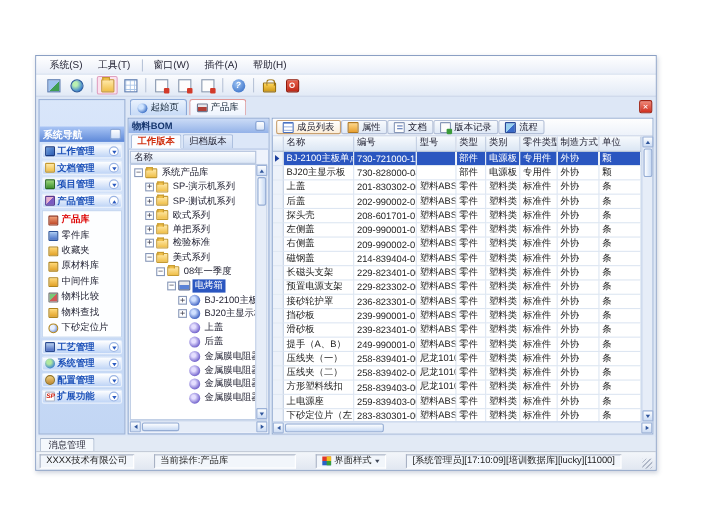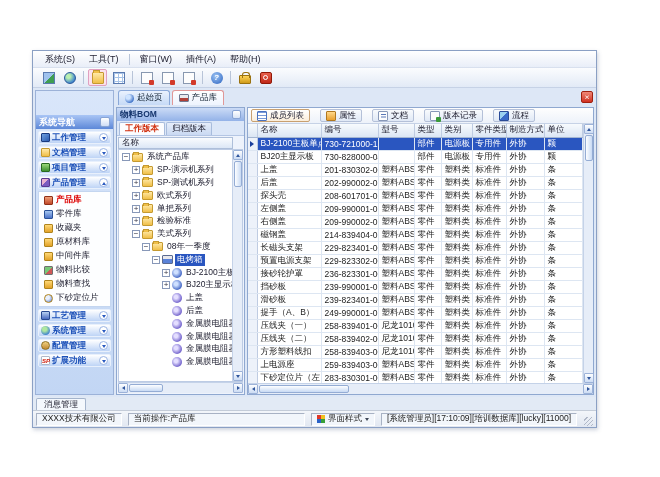--- a/index.html
+++ b/index.html
@@ -145,21 +145,21 @@
   .sbtn.left::after { left:3px; top:2px; border-top:2.5px solid transparent; border-bottom:2.5px solid transparent; border-right:3.5px solid #30569c; }
   .sbtn.right::after{ left:3px; top:2px; border-top:2.5px solid transparent; border-bottom:2.5px solid transparent; border-left:3.5px solid #30569c; }
   .vthumb { width:8px; height:26px; margin-top:1px; background:linear-gradient(90deg,#fdfeff,#c8daf4);
     border:1px solid #94acd4; border-radius:2px; }
   .hthumb { height:8px; width:34px; margin-left:1px; background:linear-gradient(#fdfeff,#c8daf4);
     border:1px solid #94acd4; border-radius:2px; }
   .mt-auto { margin-top:auto; } .ml-auto { margin-left:auto; }
 
   
   .detail { flex:1; min-width:0; display:flex; flex-direction:column; border:1px solid #8fa8d0; background:#fff; }
-  .dtl-tabs { height:16px; flex:none; display:flex; align-items:center; gap:10px; padding:1px 3px;
+  .dtl-tabs { height:16px; flex:none; display:flex; align-items:center; gap:0; padding:1px 3px;
     background:linear-gradient(#fefefe,#edf2fa); border-bottom:1px solid #c6d2e6; }
   .dtab2 { height:13px; display:flex; align-items:center; padding:0 5px; font-size:8.5px;
     border:1px solid #b4c0d8; border-radius:2px; background:linear-gradient(#f8fafd,#e0e9f6); color:#223; white-space:nowrap; }
   .dtab2.selected { background:linear-gradient(#ffffff,#fbeeda); border-color:#c8a070; }
   .dtli { width:10px; height:10px; flex:none; margin-right:3px; position:relative; border-radius:1px; }
   .dtli-list { background:#fff; border:1px solid #4a72c0;
     background-image:linear-gradient(#7a9ad8 1px,transparent 1px); background-size:100% 3px; }
   .dtli-props { background:linear-gradient(#ffd88a,#e8a030); border:1px solid #b07820; }
   .dtli-doc { background:#fdfdfd; border:1px solid #8898b8; }
   .dtli-doc::after { content:''; position:absolute; left:1.5px; top:2px; width:5px; height:1px;
@@ -182,21 +182,21 @@
   .grid td.gind { background:#edf2fa; border-right:1px solid #bfcce2; border-bottom:1px solid #dde6f2; padding:0 1px; }
   .grid th.gind { padding:0; }
   tr.gsel td:not(.gind) { background:#2a56c0; color:#fff; }
   tr.gsel td.gind::after { content:''; display:inline-block; margin-left:1px;
     border-left:4px solid #1a3e9c; border-top:3px solid transparent; border-bottom:3px solid transparent; }
 
   
   .bottom-tabs { height:13px; flex:none; display:flex; align-items:flex-end; padding-left:3px; background:#e2eaf5; }
   .msg-tab { height:12px; display:flex; align-items:center; padding:0 7px; font-size:8.5px; color:#223;
     background:#f4f8fd; border:1px solid #a4b4cc; border-bottom:none; border-radius:2px 2px 0 0; }
-  .statusbar { height:17px; flex:none; display:flex; align-items:center; gap:6px; padding:1px 3px;
+  .statusbar { height:17px; flex:none; display:flex; align-items:center; gap:18px; padding:1px 3px;
     background:linear-gradient(#f3f6fa,#e1e7f1); border-top:1px solid #c4ccd8; font-size:8.5px; color:#222; }
   .st-cell { height:13px; display:flex; align-items:center; padding:0 5px; white-space:nowrap; overflow:hidden;
     background:#f2f6fb; border:1px solid; border-color:#a8b2c4 #fff #fff #a8b2c4; }
   .st-op { flex:1; justify-content:flex-start; }
   .style-icon { width:8px; height:8px; flex:none; margin-right:3px;
     background:linear-gradient(#e03828 50%,#2a62c8 50%); position:relative; }
   .style-icon::after { content:''; position:absolute; left:4px; top:0; width:4px; height:8px;
     background:linear-gradient(#f0c020 50%,#38a038 50%); }
   .st-chev { margin-left:3px; border-left:2.5px solid transparent; border-right:2.5px solid transparent;
     border-top:3.5px solid #404858; }

